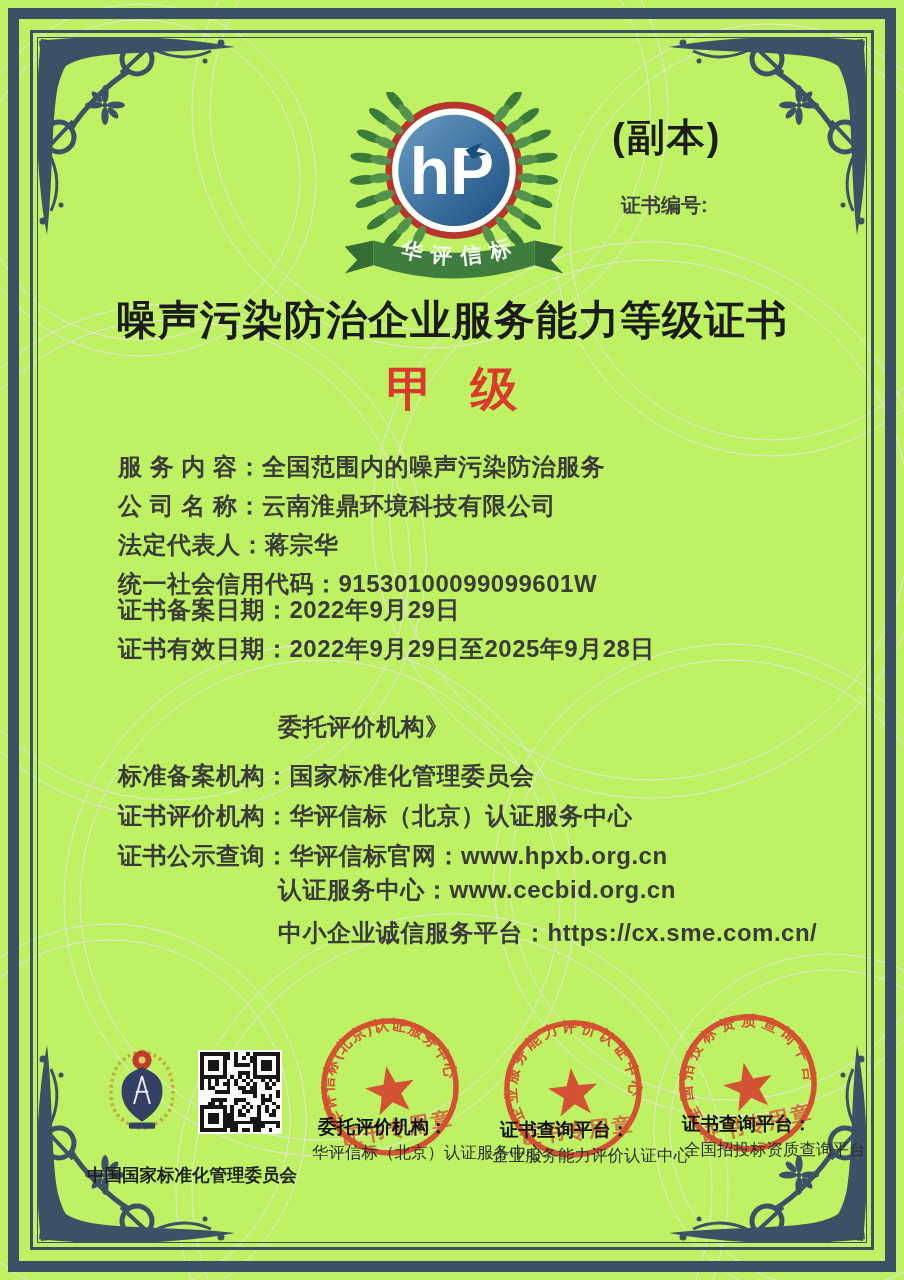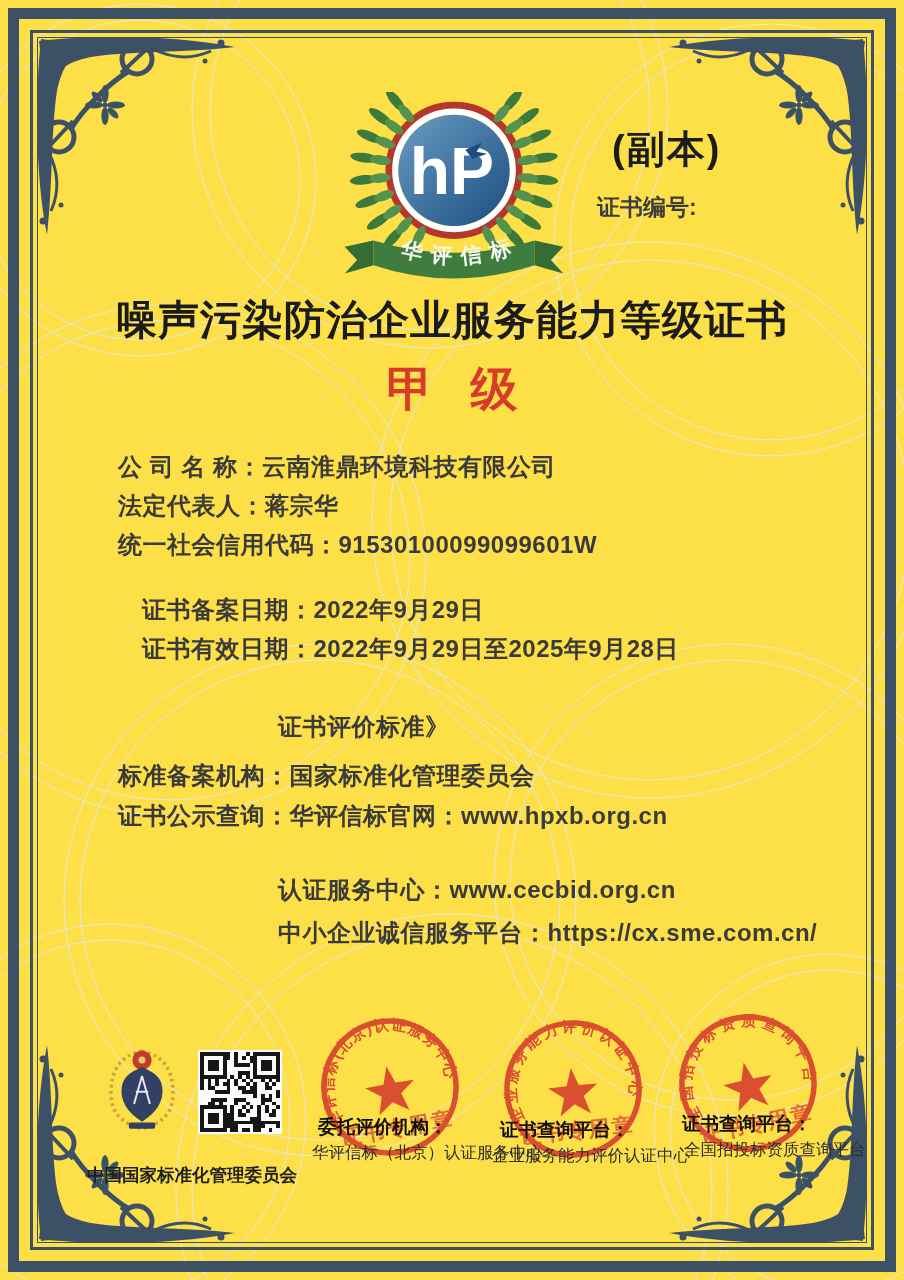--- a/index.html
+++ b/index.html
@@ -1,41 +1,41 @@
 <!DOCTYPE html>
 <html><head>
 <meta charset="utf-8">
 <style>
   html,body{margin:0;padding:0;background:#ddd;}
   .page{position:relative;width:904px;height:1280px;margin:0 auto;overflow:hidden;
-        background:#fde047;font-family:"Liberation Sans","DejaVu Sans",sans-serif;}
+        background:#bef264;font-family:"Liberation Sans","DejaVu Sans",sans-serif;}
   .abs{position:absolute;}
   
   .frame-outer{position:absolute;inset:8px;border:11px solid #3d5166;pointer-events:none;}
   .frame-mid{position:absolute;inset:30px;border:3px solid #3d5166;pointer-events:none;}
   .frame-inner{position:absolute;inset:37px;border:1.5px solid #3d5166;pointer-events:none;}
   .corner{position:absolute;width:205px;height:205px;color:#3d5166;}
   .corner.tl{top:33px;left:33px;}
   .corner.tr{top:33px;right:33px;transform:scaleX(-1);}
   .corner.bl{bottom:33px;left:33px;transform:scaleY(-1);}
   .corner.br{bottom:33px;right:33px;transform:scale(-1,-1);}
   
   .guilloche{position:absolute;inset:0;pointer-events:none;}
   
-  .copy-label{left:612px;top:124px;font-size:38px;font-weight:700;color:#1c1c1c;letter-spacing:2px;white-space:nowrap;}
-  .certno-label{left:597px;top:192px;font-size:23px;font-weight:700;color:#3c3c3c;white-space:nowrap;}
+  .copy-label{left:612px;top:112px;font-size:38px;font-weight:700;color:#1c1c1c;letter-spacing:2px;white-space:nowrap;}
+  .certno-label{left:621px;top:192px;font-size:20px;font-weight:700;color:#3c3c3c;white-space:nowrap;}
   .certno-value{left:618px;top:219px;font-size:25.5px;font-weight:700;color:#cf3126;letter-spacing:.5px;white-space:nowrap;}
   .main-title{left:0;top:293px;width:100%;text-align:center;font-size:41px;font-weight:800;color:#1b1b1b;letter-spacing:1px;white-space:nowrap;}
   .grade{left:0;top:358px;width:100%;text-align:center;font-size:47px;font-weight:800;color:#d93a2b;letter-spacing:12px;text-indent:12px;white-space:nowrap;}
   
   .tline{font-size:24px;font-weight:600;color:#3a3a3a;letter-spacing:.5px;white-space:nowrap;}
   .blk-company{left:118px;top:447px;}
   .blk-company .tline{height:39px;line-height:39px;}
   .blk-dates{left:118px;top:590px;}
-  .blk-dates .tline{height:39px;line-height:39px;margin-left:24px;}
+  .blk-dates .tline{height:39px;line-height:39px;}
   .dates-wrap{left:278px;top:707px;height:39px;line-height:39px;}
   .blk-agencies{left:118px;top:756px;}
   .blk-agencies .tline{height:40px;line-height:40px;}
   .blk-sites{left:278px;top:868px;}
   .blk-sites .tline{height:43px;line-height:43px;}
   
   .emblem{left:102px;top:1046px;width:80px;height:88px;}
   .qr{left:198px;top:1050px;width:80px;height:80px;display:grid;grid-template-columns:repeat(21,1fr);grid-template-rows:repeat(21,1fr);background:#fbfbfb;padding:2px;}
   .qr i{background:transparent;}
   .qr i.d{background:#161616;}
@@ -188,33 +188,35 @@
     </g>
   </svg>
 
   <div class="abs copy-label">(副本)</div>
   <div class="abs certno-label">证书编号:</div>
 
   <div class="abs main-title">噪声污染防治企业服务能力等级证书</div>
   <div class="abs grade">甲 级</div>
 
   <div class="abs blk-company">
+    <div class="tline">服 务 内 容：全国范围内的噪声污染防治服务</div>
     <div class="tline">公 司 名 称：云南淮鼎环境科技有限公司</div>
     <div class="tline">法定代表人：蒋宗华</div>
     <div class="tline">统一社会信用代码：91530100099099601W</div>
   </div>
 
   <div class="abs blk-dates">
     <div class="tline">证书备案日期：2022年9月29日</div>
     <div class="tline">证书有效日期：2022年9月29日至2025年9月28日</div>
   </div>
-  <div class="abs tline dates-wrap">证书评价标准》</div>
+  <div class="abs tline dates-wrap">委托评价机构》</div>
 
   <div class="abs blk-agencies">
     <div class="tline">标准备案机构：国家标准化管理委员会</div>
+    <div class="tline">证书评价机构：华评信标（北京）认证服务中心</div>
     <div class="tline">证书公示查询：华评信标官网：www.hpxb.org.cn</div>
   </div>
 
   <div class="abs blk-sites">
     <div class="tline">认证服务中心：www.cecbid.org.cn</div>
     <div class="tline">中小企业诚信服务平台：https://cx.sme.com.cn/</div>
   </div>
 
   <svg class="abs emblem" viewBox="0 0 90 100">
     <path d="M45,6 C20,10 8,30 10,58 C11,76 22,88 45,94" fill="none" stroke="#c9a33f" stroke-width="4" stroke-dasharray="3 4"></path>

